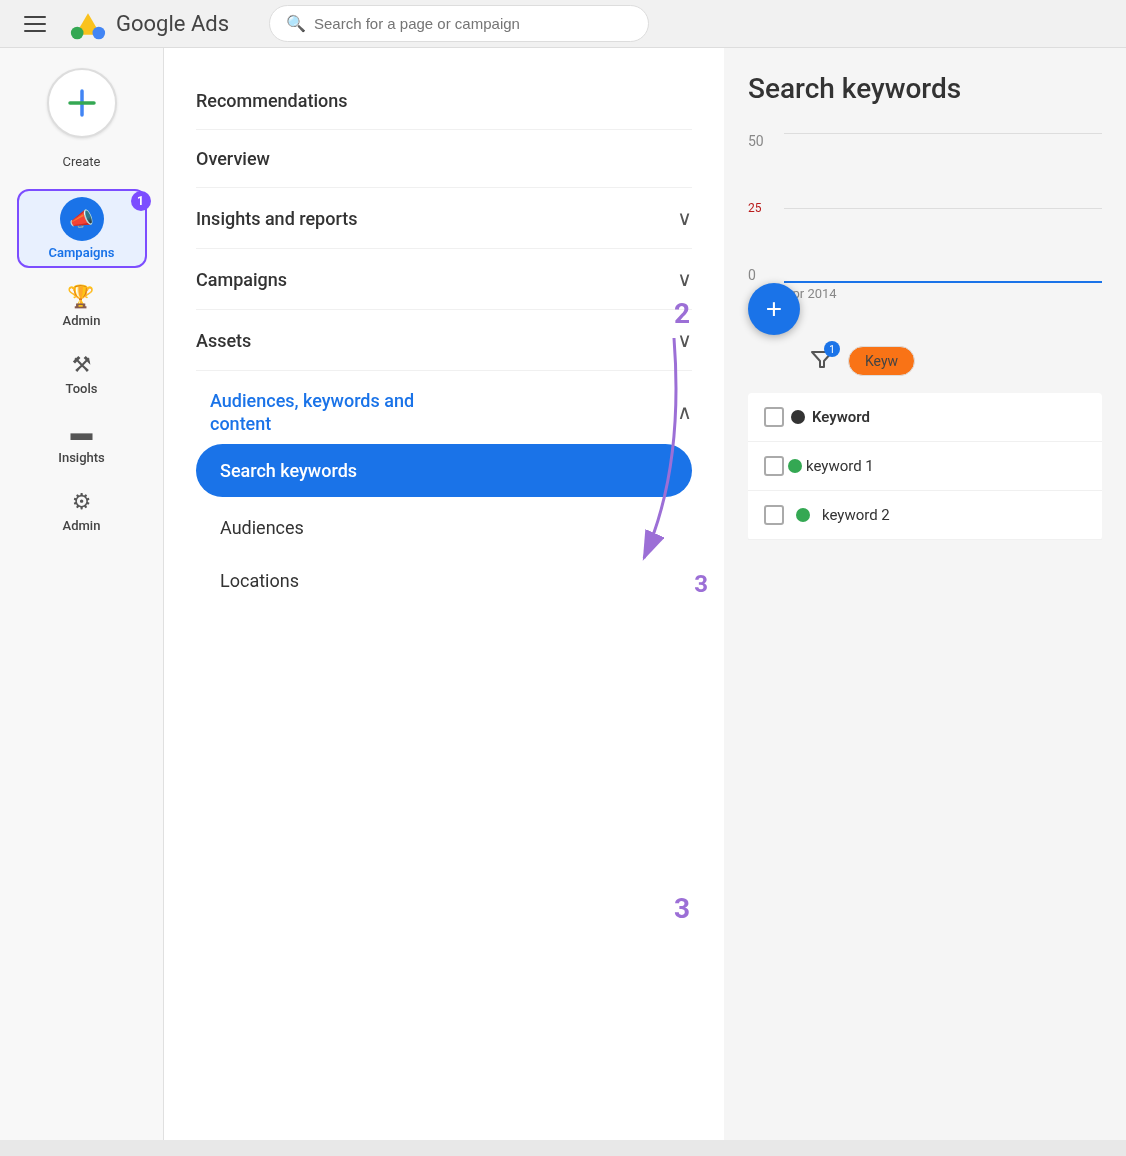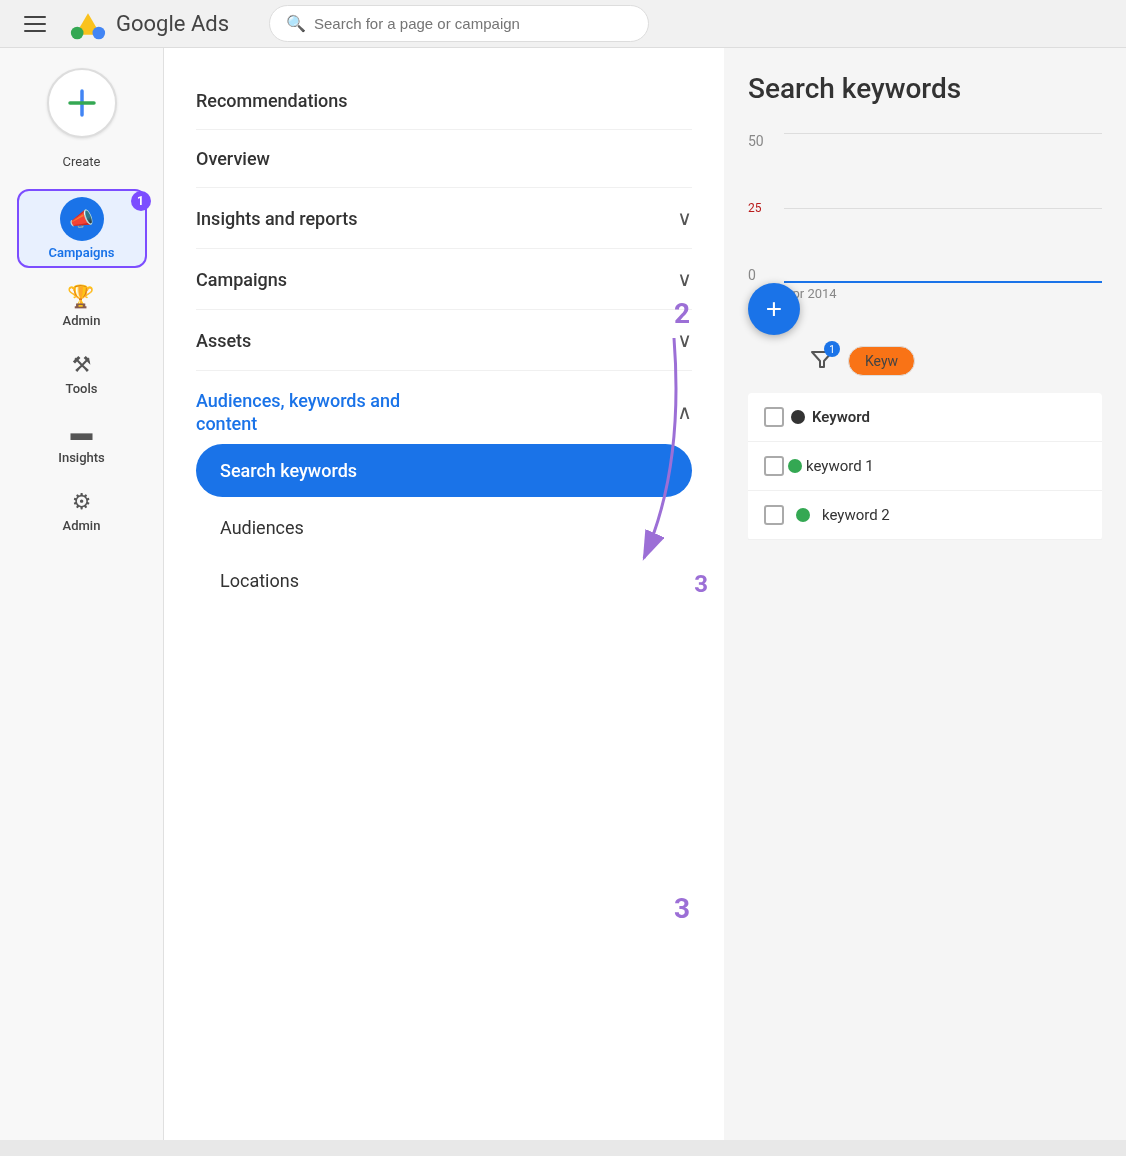--- a/index.html
+++ b/index.html
@@ -446,21 +446,21 @@
       <span class="nav-item-label">Campaigns</span>
       <span class="nav-chevron">∨</span>
     </div>
 
     <div class="nav-item">
       <span class="nav-item-label">Assets</span>
       <span class="nav-chevron">∨</span>
     </div>
 
     <div class="nav-item" style="border-bottom: none; padding-bottom: 4px;">
-      <span class="nav-item-label" style="color:#1a73e8;font-weight:500;font-size:18px;max-width:420px;line-height:1.3;">Audiences, keywords and<br>content</span>
+      <span class="nav-item-label" style="color:#1a73e8;font-weight:500;font-size:18px;max-width:420px;line-height:1.3;margin-left:14px;">Audiences, keywords and<br>content</span>
       <span class="nav-chevron" style="color:#555;">∧</span>
     </div>
 
     <div class="sub-menu">
       <div class="sub-menu-item-active" style="background:#1a73e8;color:white;border-radius:28px;padding:16px 24px;font-size:18px;font-weight:500;cursor:pointer;margin:4px 0;">
         <span>Search keywords</span>
       </div>
       <div class="sub-menu-plain">
         <span>Audiences</span>
       </div>

